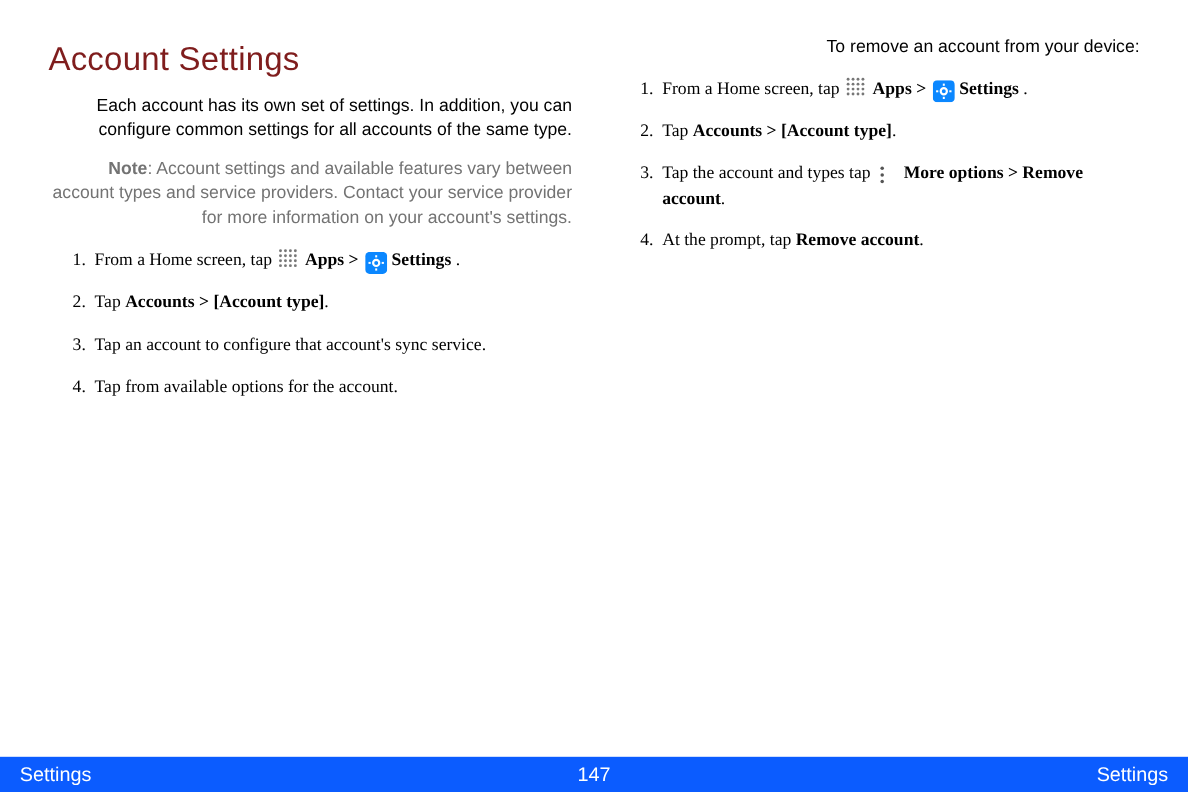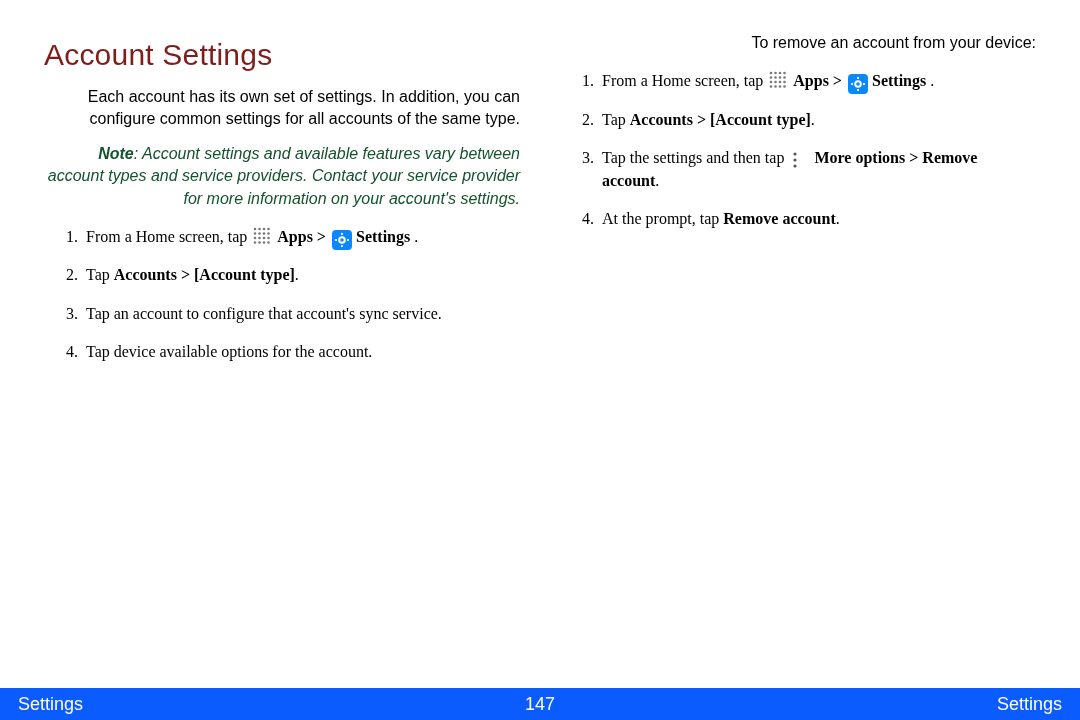--- a/index.html
+++ b/index.html
@@ -30,21 +30,21 @@
     font-weight: 400;
     color: #7f1d1d;
     margin: 6px 0 14px 0;
     letter-spacing: 0.2px;
   }
   p, li {
     font-size: 16px;
     line-height: 1.4;
   }
   p { margin: 0 0 12px 0; text-align: right; }
-  .note { color: #14532d; font-style: italic; }
+  .note { color: #737373; }
   ol {
     margin: 4px 0 0 0;
     padding-left: 38px;
   }
   ol li { margin: 16px 0 10px 0; padding-left: 4px; font-family: Liberation Serif, serif; }
   .b { font-weight: 700; }
   .icon {
     display: inline-block;
     width: 18px;
     height: 18px;
@@ -132,21 +132,21 @@
                 <rect x="15" y="9.1" width="2" height="1.8"></rect>
             </g>
           </svg>
         </span>
         <span class="b">Settings </span><span>.</span>
       </li>
       <li>
         <span>Tap </span><span class="b">Accounts &gt; [Account type]</span><span>.</span>
       </li>
       <li>Tap an account to configure that account's sync service.</li>
-      <li>Tap device available options for the account.</li>
+      <li>Tap from available options for the account.</li>
     </ol>
   </div>
 
   <div class="col">
 
     <p>To remove an account from your device:</p>
 
     <ol>
       <li>
         <span>From a Home screen, tap </span>
@@ -182,21 +182,21 @@
                 <rect x="15" y="9.1" width="2" height="1.8"></rect>
             </g>
           </svg>
         </span>
         <span class="b">Settings </span><span>.</span>
       </li>
       <li>
         <span>Tap </span><span class="b">Accounts &gt; [Account type]</span><span>.</span>
       </li>
       <li>
-        <span>Tap the settings and then tap </span>
+        <span>Tap the account and types tap </span>
         <span class="icon">
           <svg class="more-icon" viewBox="0 0 6 18">
             <circle cx="3" cy="3" r="1.6"></circle>
               <circle cx="3" cy="9" r="1.6"></circle>
               <circle cx="3" cy="15" r="1.6"></circle>
           </svg>
         </span>
         <span class="b">More options &gt; Remove account</span><span>.</span>
       </li>
       <li>

